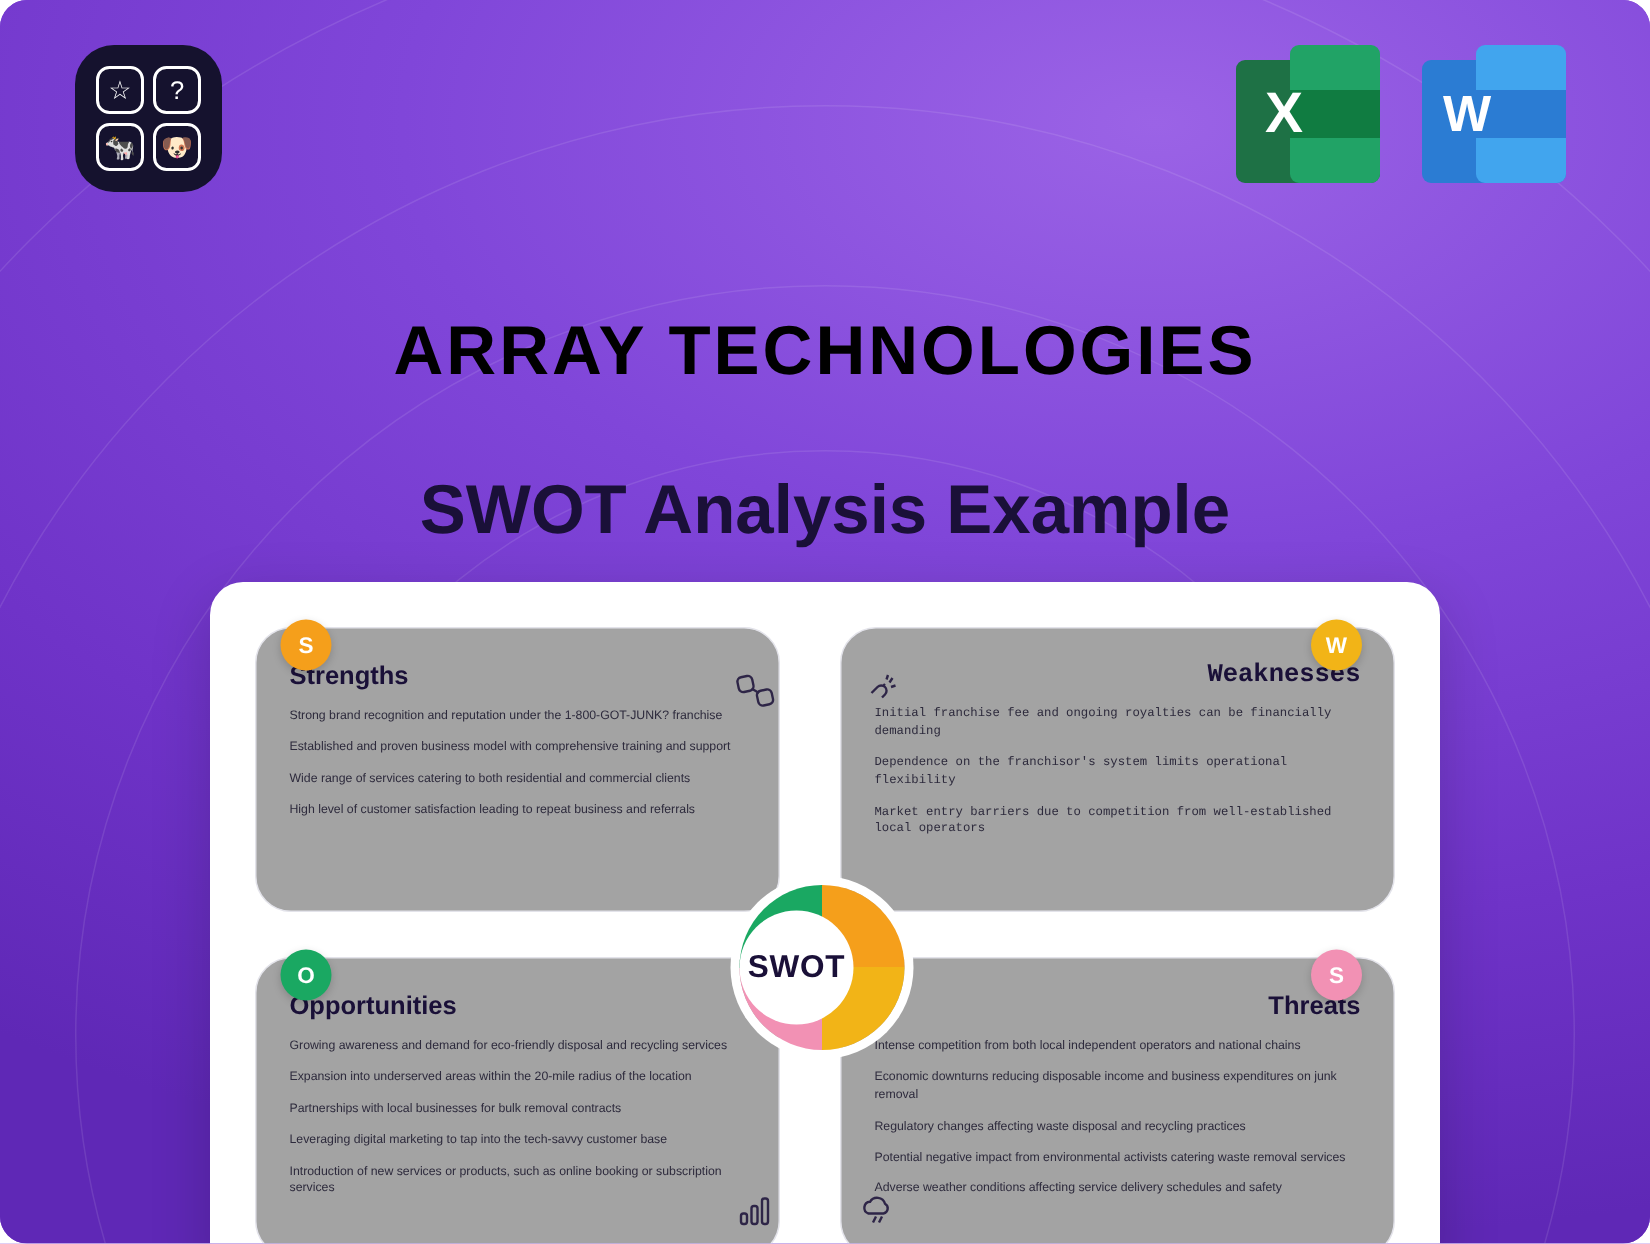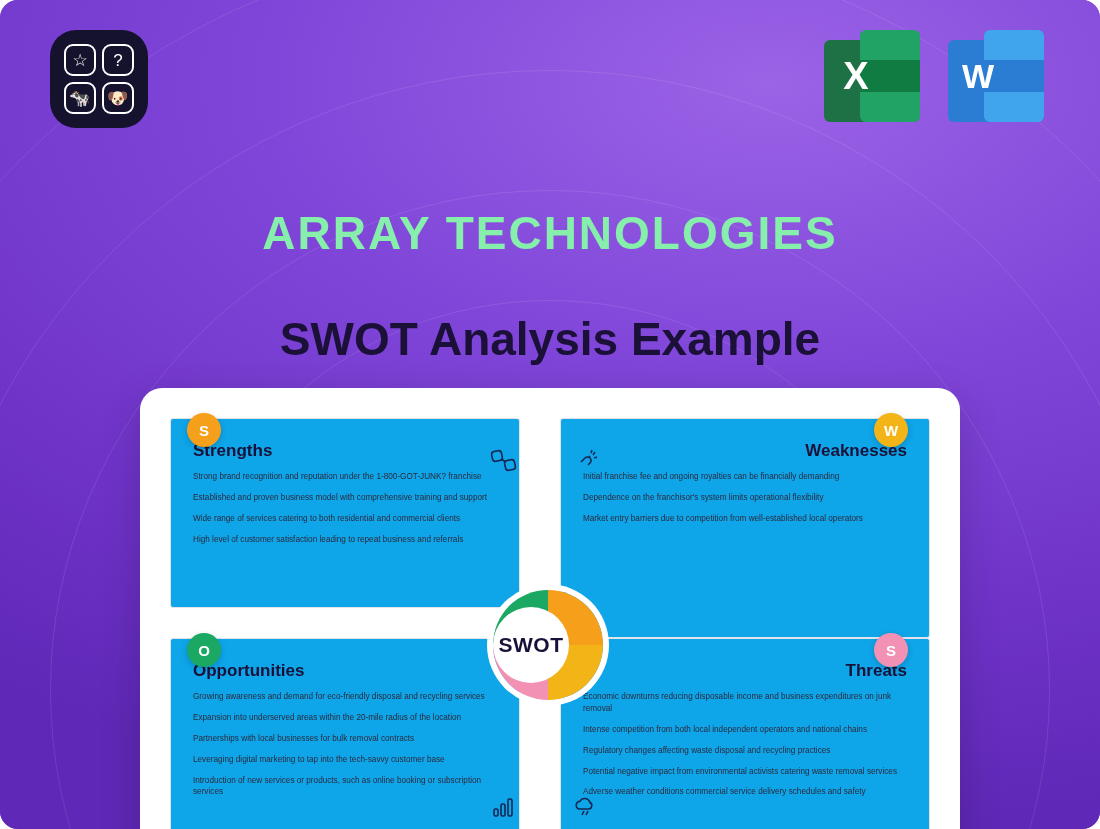--- a/index.html
+++ b/index.html
@@ -77,21 +77,21 @@
   .wd-c { position:absolute; left:36px; top:30px; width:60px; height:32px; background:#2b7cd3; }
   .wd-letter {
     position:absolute; left:2px; top:22px; width:56px; height:48px;
     color:#ffffff; font-weight:bold; font-size:34px; text-align:center; line-height:48px;
   }
 
   
   .company {
     position: absolute; left: 0; right: 0; top: 206px;
     text-align: center;
-    color: #86efac;
+    color: #000000;
     font-size: 46px; font-weight: bold; letter-spacing: 2px;
   }
   .subtitle {
     position: absolute; left: 0; right: 0; top: 312px;
     text-align: center;
     color: #1a1038;
     font-size: 46px; font-weight: bold;
   }
 
   
@@ -100,25 +100,25 @@
     width: 820px; height: 470px;
     background: #ffffff;
     border-radius: 22px;
     box-shadow: 0 12px 40px rgba(0,0,0,0.18);
     overflow: hidden;
   }
 
   .quad {
     position: absolute;
     border: 1px solid #e3e3ea;
-    border-radius: 3px;
-    background: #0ea5e9;
+    border-radius: 24px;
+    background: #a3a3a3;
   }
   .q-s { left: 30px;  top: 30px;  width: 350px; height: 190px; }
-  .q-w { left: 420px; top: 30px;  width: 370px; height: 220px; }
+  .q-w { left: 420px; top: 30px;  width: 370px; height: 190px; font-family: Liberation Mono, monospace; }
   .q-o { left: 30px;  top: 250px; width: 350px; height: 200px; }
   .q-t { left: 420px; top: 250px; width: 370px; height: 200px; }
 
   .q-head {
     font-size: 17px; font-weight: bold; color: #1a1038;
     padding: 22px 22px 0 22px;
   }
   .q-head.right { text-align: right; }
 
   .q-list { padding: 10px 22px 0 22px; }
@@ -242,25 +242,25 @@
         <li>Expansion into underserved areas within the 20-mile radius of the location</li>
         <li>Partnerships with local businesses for bulk removal contracts</li>
         <li>Leveraging digital marketing to tap into the tech-savvy customer base</li>
         <li>Introduction of new services or products, such as online booking or subscription services</li>
       </ul>
     </div>
 
     <div class="quad q-t">
       <div class="q-head right">Threats</div>
       <ul class="q-list">
+        <li>Intense competition from both local independent operators and national chains</li>
         <li>Economic downturns reducing disposable income and business expenditures on junk removal</li>
-        <li>Intense competition from both local independent operators and national chains</li>
         <li>Regulatory changes affecting waste disposal and recycling practices</li>
         <li>Potential negative impact from environmental activists catering waste removal services</li>
-        <li>Adverse weather conditions commercial service delivery schedules and safety</li>
+        <li>Adverse weather conditions affecting service delivery schedules and safety</li>
       </ul>
     </div>
   </div>
 
   <div class="badge badge-s">S</div>
   <div class="badge badge-w">W</div>
   <div class="badge badge-o">O</div>
   <div class="badge badge-t">S</div>
 
   <div class="q-icon ic-s">

